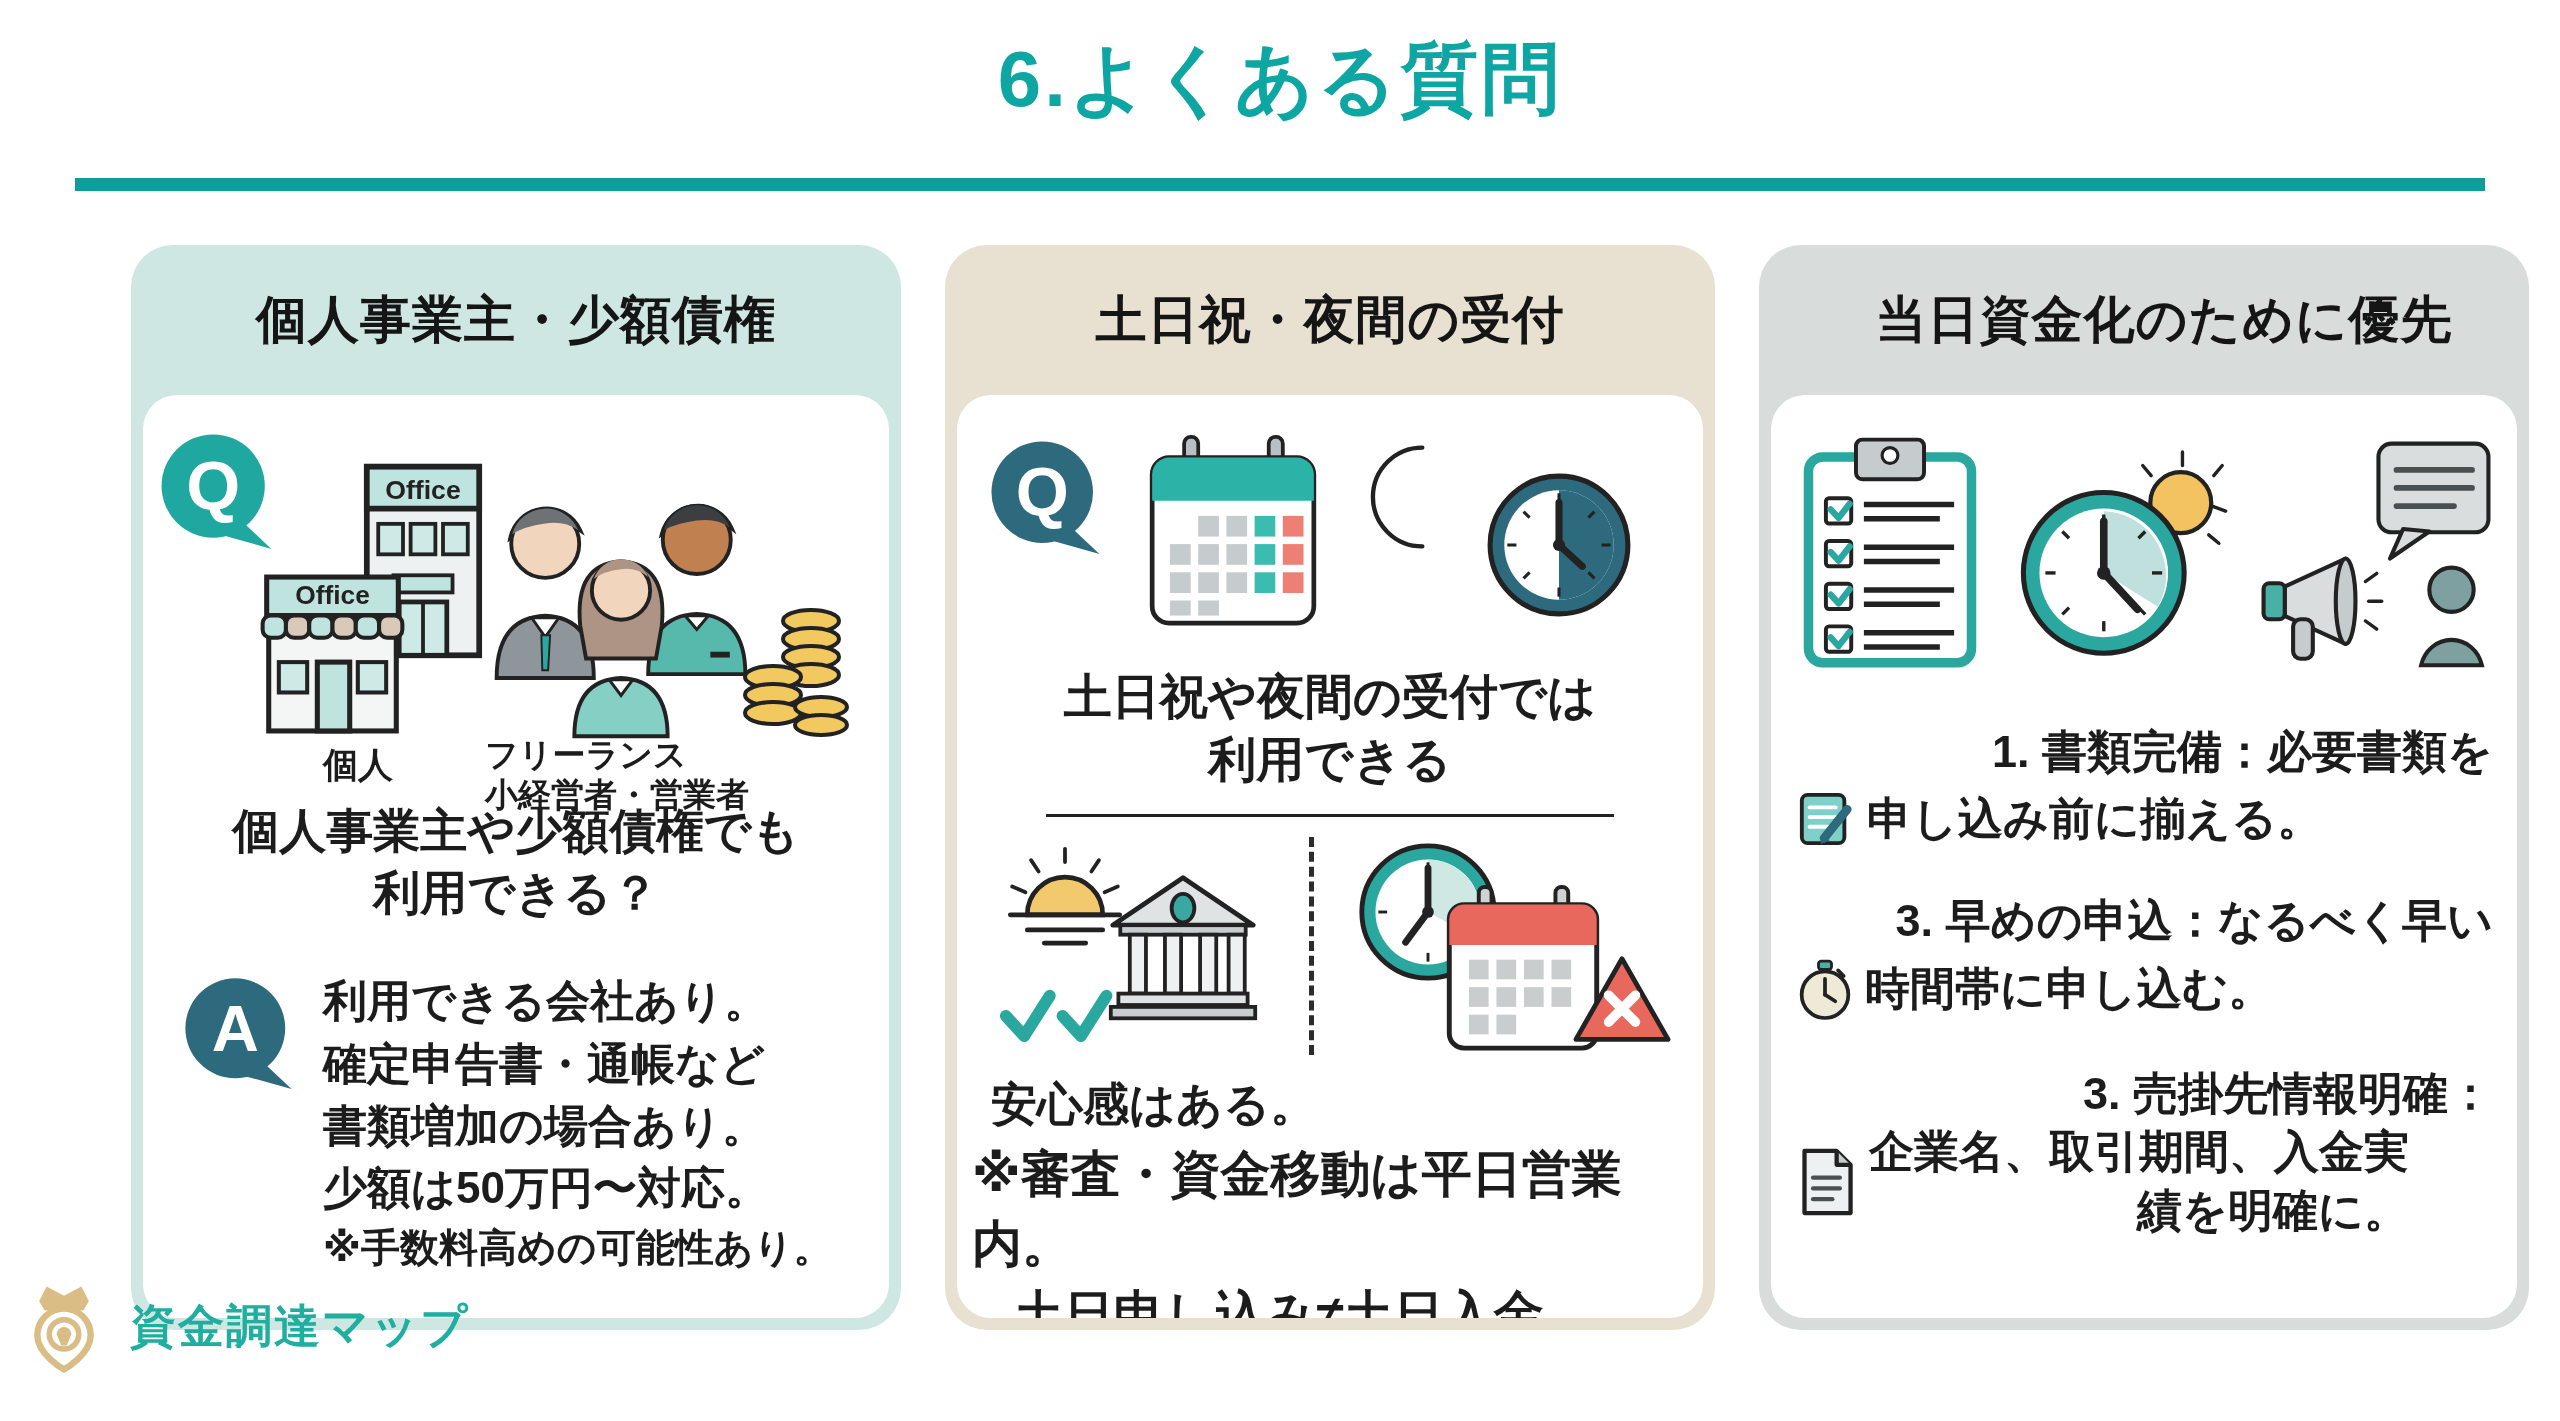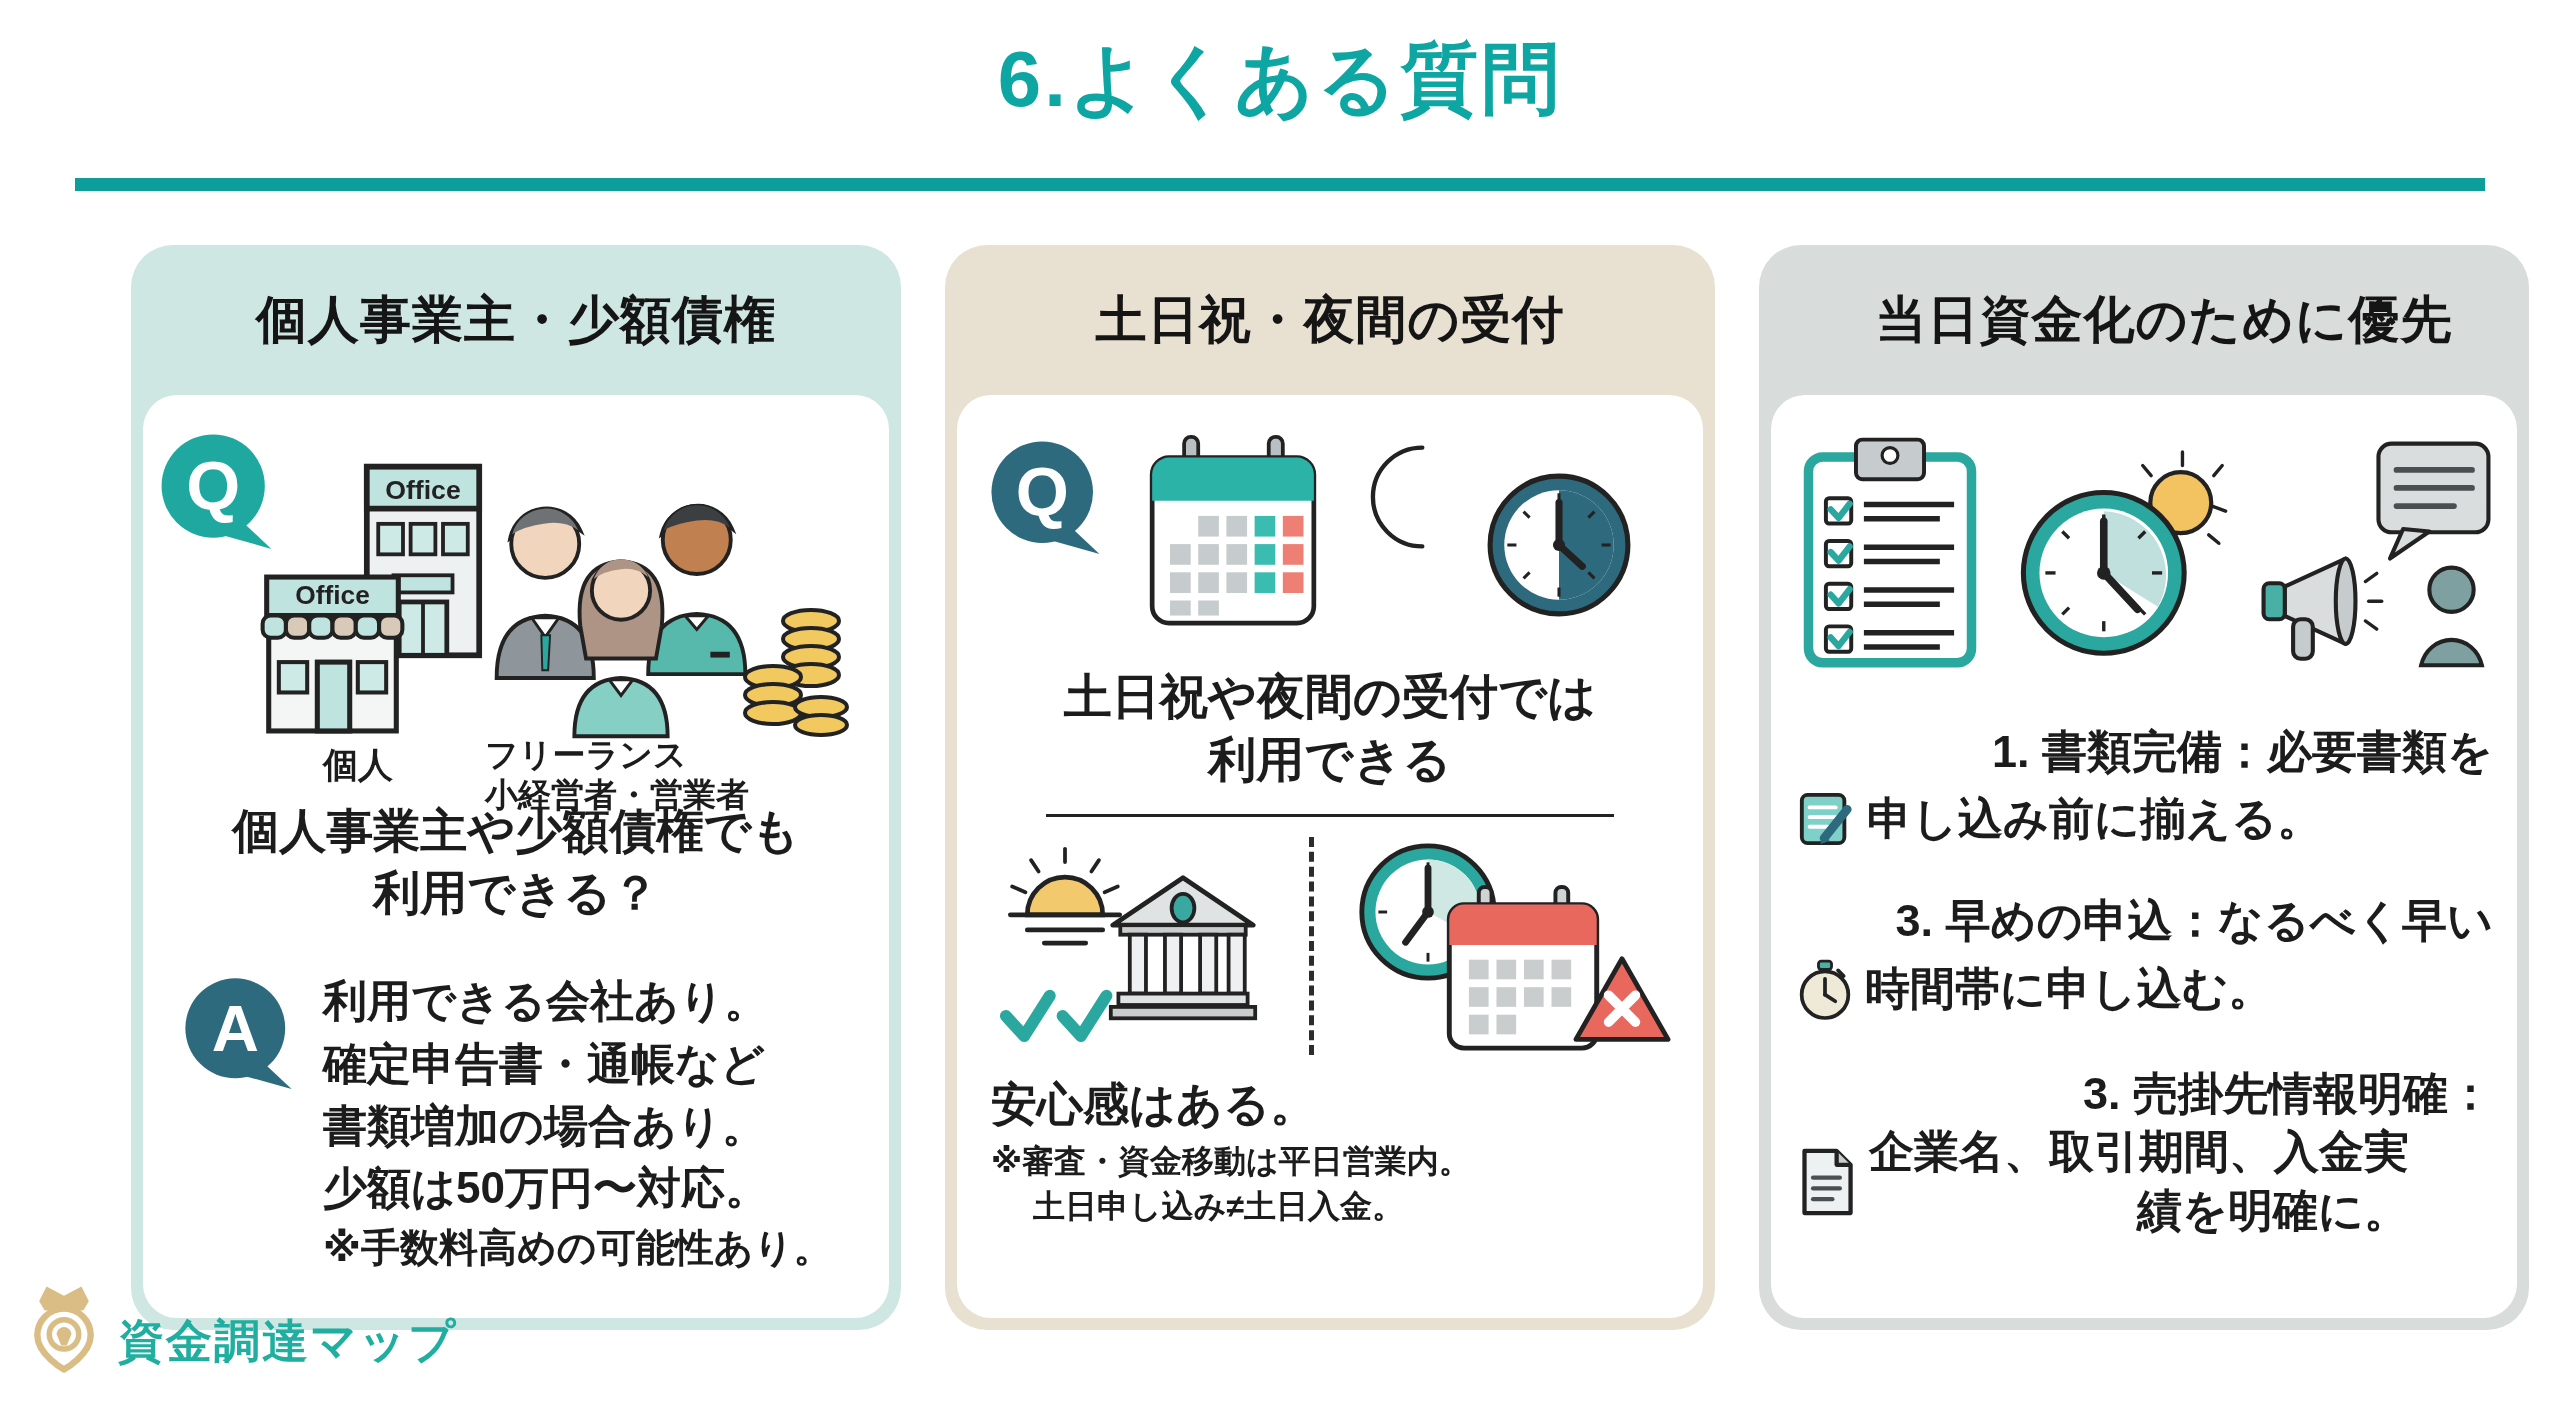--- a/index.html
+++ b/index.html
@@ -48,37 +48,37 @@
   .c2-divider { margin:22px auto 0; width:568px; border-top:3px solid #222; }
   .c2-icons2 { position:relative; height:232px; margin-top:14px; }
   .c2-sunrise { position:absolute; left:42px; top:12px; width:132px; height:104px; }
   .c2-bank { position:absolute; left:150px; top:38px; width:152px; height:158px; }
   .c2-checks { position:absolute; left:40px; top:152px; width:122px; height:64px; }
   .c2-dash { position:absolute; left:352px; top:6px; height:218px; border-left:5px dashed #2c2c2c; }
   .c2-rclock { position:absolute; left:398px; top:8px; width:146px; height:146px; }
   .c2-rcal { position:absolute; left:482px; top:52px; width:168px; height:172px; }
   .c2-warn { position:absolute; left:612px; top:122px; width:106px; height:96px; }
   .c2-statement { margin-top:10px; padding-left:34px; font-size:46px; font-weight:800; line-height:1.36; }
-  .c2-note { margin-top:4px; padding-left:34px; font-size:32px; font-weight:800; line-height:1.4; }
+  .c2-note { margin-top:4px; padding-left:15px; font-size:50px; font-weight:800; line-height:1.4; }
   .c2-note .indent { padding-left:42px; }
 
   
   .c3-icons { display:flex; align-items:flex-start; gap:28px; padding:38px 0 0 28px; height:290px; }
   .c3-clipboard { width:182px; height:238px; }
   .c3-clocksun { width:220px; height:230px; margin-top:8px; }
   .c3-comm { width:238px; height:238px; }
   .c3-items { padding:38px 24px 0 26px;text-align:right; }
   .c3-item { margin-bottom:44px; font-size:45px; font-weight:800; line-height:1.3; }
   .c3-line2 { display:flex; align-items:center; gap:12px; margin-top:8px; }
   .c3-line2 svg { flex:none; }
   .c3-item3-body { display:flex; align-items:center; gap:12px; }
   .c3-item3-text { line-height:1.3; }
 
   
-  .logo { position:absolute; left:22px; bottom:12px; display:flex; align-items:flex-end; gap:12px; }
+  .logo { position:absolute; left:22px; bottom:12px; display:flex; align-items:center; gap:24px; }
   .logo svg { width:84px; height:92px; }
   .logo-text { font-size:46px; font-weight:700; color:#1fae9f; letter-spacing:2px; }
 </style>
 </head>
 <body>
 
 <div class="page">
 
   <div class="page-title">6.よくある質問</div>
   <div class="title-rule"></div>

